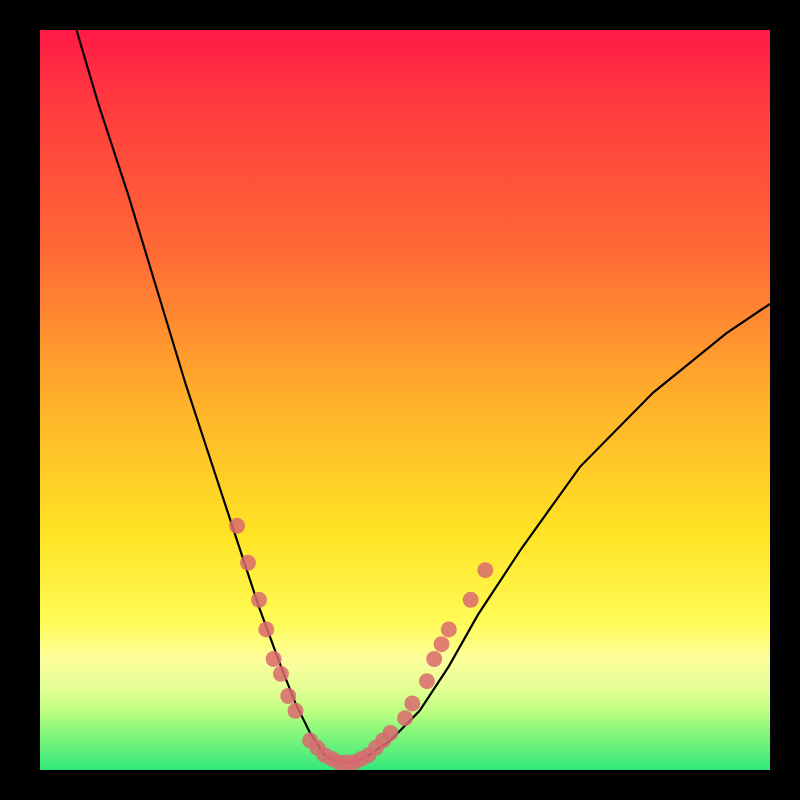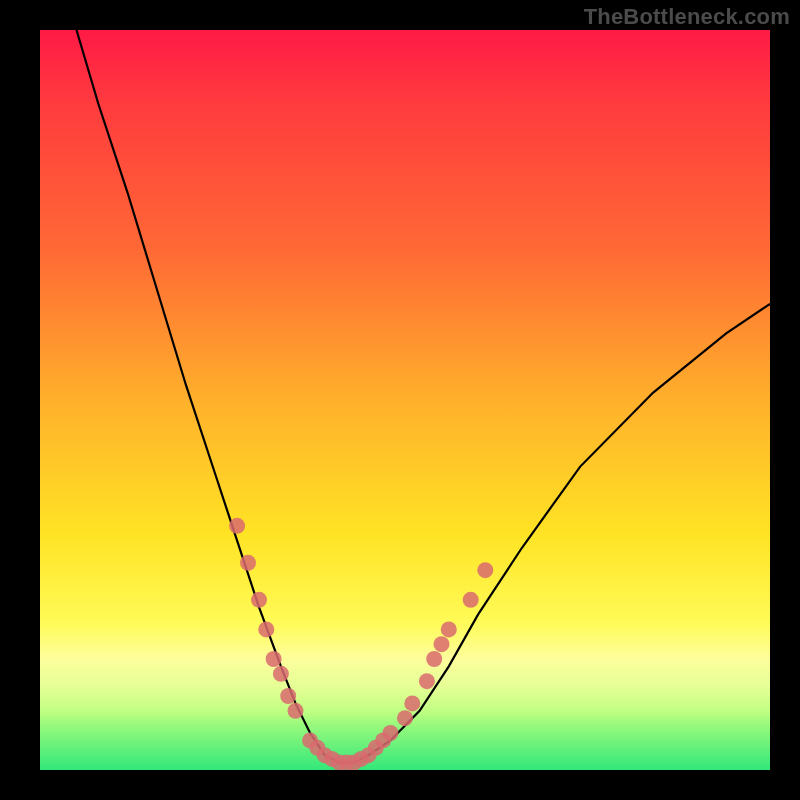--- a/index.html
+++ b/index.html
@@ -67,21 +67,20 @@
   }
   svg.curve {
     position: absolute;
     inset: 0;
   }
 </style>
 </head>
 <body>
 
 <div class="frame">
-  <div class="watermark">TheBottleneck.com</div>
 
   <div class="plot-area">
     <div class="gradient-bg"></div>
     <div class="band-upper"></div>
 
     <svg class="curve" viewBox="0 0 730 740" preserveAspectRatio="none">
       <path id="curve-path" fill="none" stroke="#000000" stroke-width="2.2" d="M36.5 0.0 L58.4 74.0 L87.6 162.8 L116.8 259.0 L146.0 355.2 L175.2 444.0 L197.1 510.6 L219.0 577.2 L240.9 636.4 L255.5 673.4 L270.1 703.0 L284.7 725.2 L299.3 732.6 L313.9 732.6 L328.5 725.2 L350.4 710.4 L379.6 680.8 L408.8 636.4 L438.0 584.6 L481.8 518.0 L540.2 436.6 L613.2 362.6 L686.2 303.4 L730.0 273.8"></path>
       <g id="markers">
           <circle cx="197.1" cy="495.8" r="8" fill="#d96a6f" fill-opacity="0.85"></circle>
           <circle cx="208.0" cy="532.8" r="8" fill="#d96a6f" fill-opacity="0.85"></circle>

